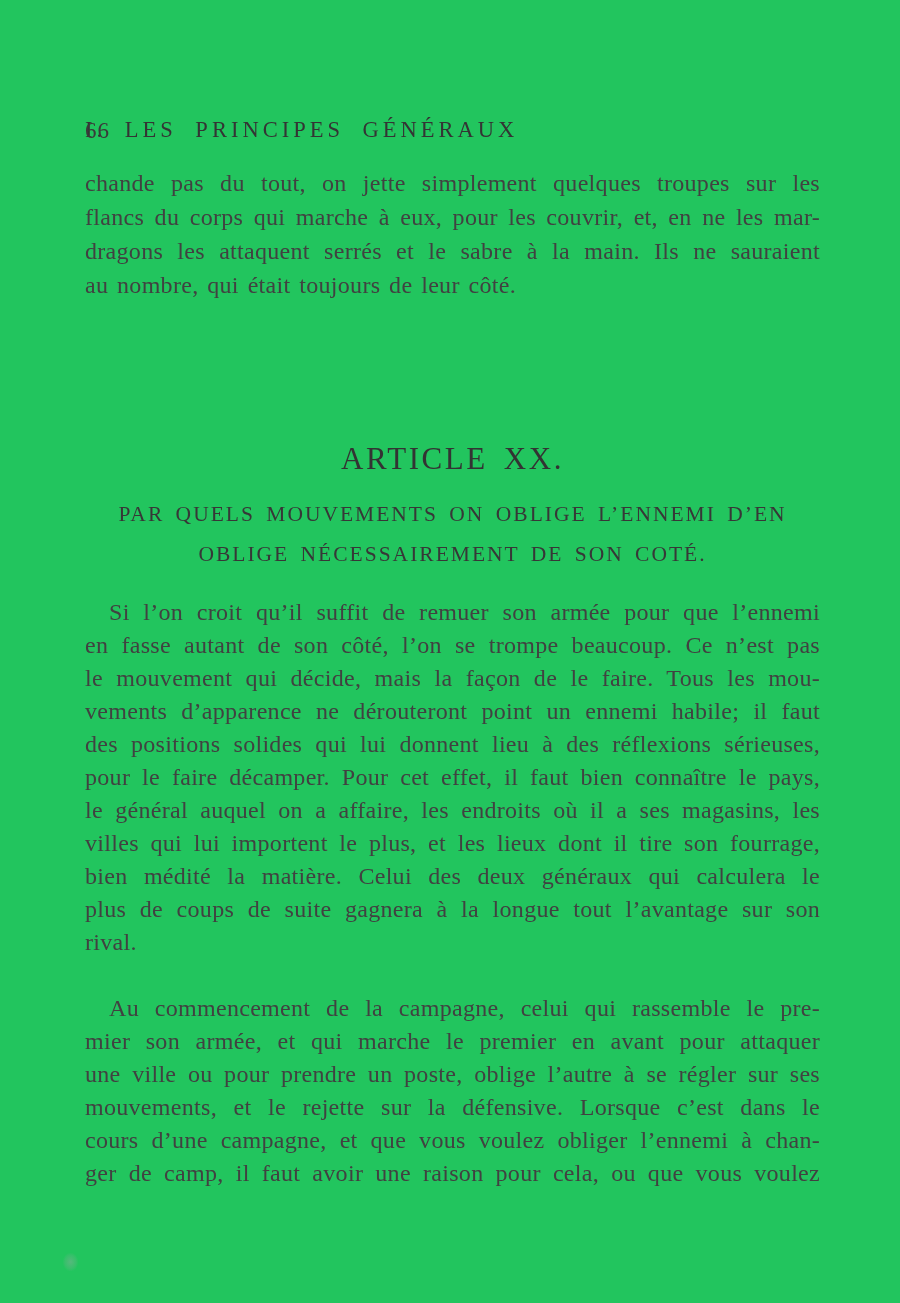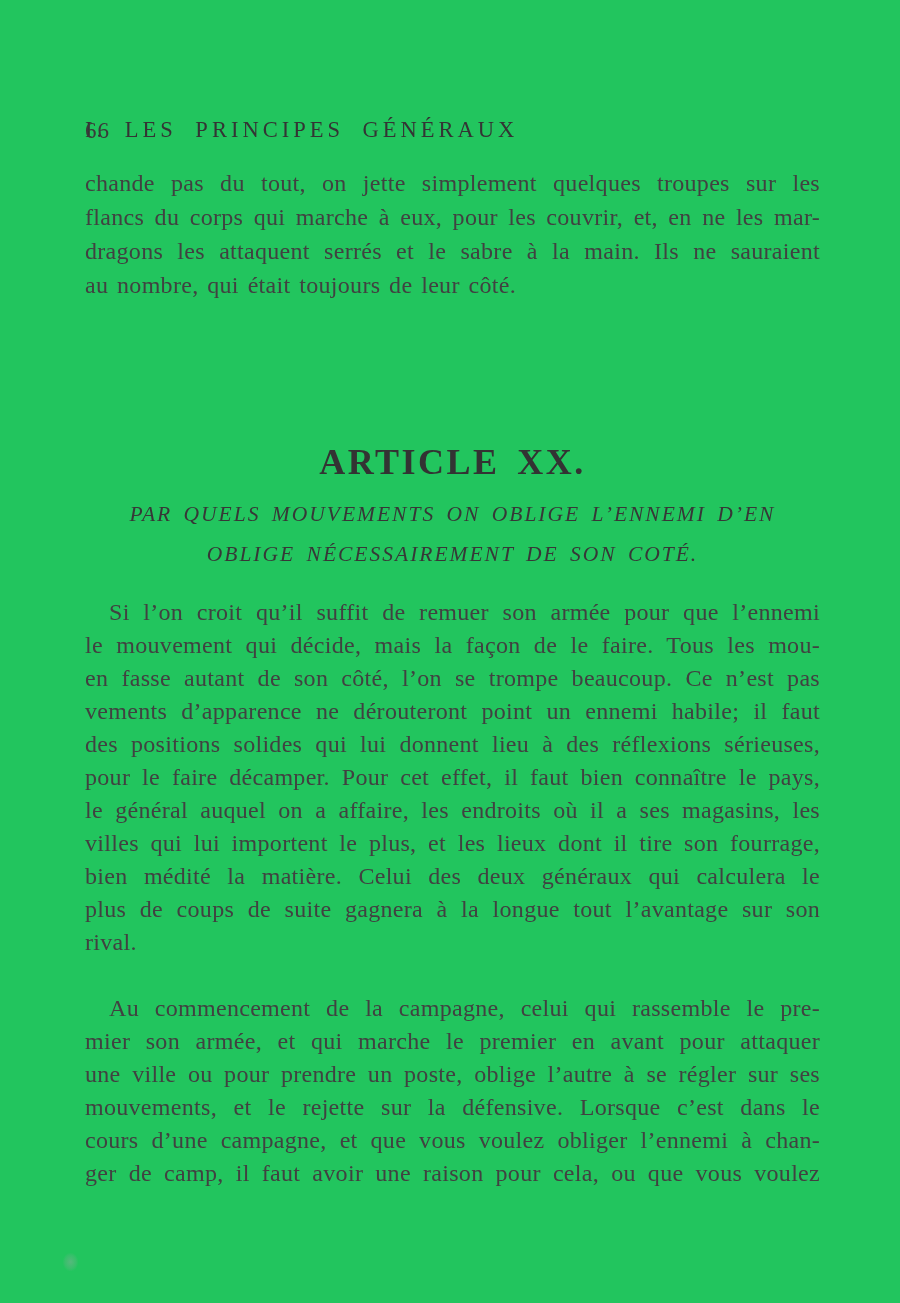--- a/index.html
+++ b/index.html
@@ -51,41 +51,40 @@
     color: #414141;
   }
   #para-continuation .line { line-height: 34px; }
   .line.indent { text-indent: 24px; }
   .line.flush { text-align-last: left; }
   .article-heading {
     position: absolute;
     top: 441px; left: 85px; right: 80px;
     margin: 0;
     text-align: center;
-    font-size: 36px;
-    font-weight: bold;
+    font-size: 31px;
+    font-weight: normal;
     letter-spacing: 2.5px;
     word-spacing: 6px;
     color: #333333;
   }
   .article-subtitle {
     position: absolute;
     top: 494px; left: 85px; right: 80px;
     margin: 0;
     text-align: center;
     font-weight: normal;
   }
   .subtitle-line {
     font-size: 21.5px;
     line-height: 40px;
     letter-spacing: 2px;
     word-spacing: 4px;
     color: #373737;
     white-space: nowrap;
-    font-style: italic;
   }
   .smudge {
     position: absolute;
     left: 63px; top: 1253px;
     width: 15px; height: 18px;
     background: radial-gradient(ellipse at center, rgba(165,165,170,0.40) 0%, rgba(165,165,170,0.15) 55%, transparent 75%);
     pointer-events: none;
   }
 </style>
 </head>
@@ -107,22 +106,22 @@
 
   <h1 class="article-heading">ARTICLE XX.</h1>
 
   <h2 class="article-subtitle" id="article-subtitle">
       <div class="subtitle-line">PAR QUELS MOUVEMENTS ON OBLIGE L’ENNEMI D’EN</div>
       <div class="subtitle-line">OBLIGE NÉCESSAIREMENT DE SON COTÉ.</div>
     </h2>
 
   <section class="text-block" id="para-1">
       <div class="line indent">Si l’on croit qu’il suffit de remuer son armée pour que l’ennemi</div>
+      <div class="line">en fasse autant de son côté, l’on se trompe beaucoup.  Ce n’est pas</div>
       <div class="line">le mouvement qui décide, mais la façon de le faire.  Tous les mou-</div>
-      <div class="line">en fasse autant de son côté, l’on se trompe beaucoup.  Ce n’est pas</div>
       <div class="line">vements d’apparence ne dérouteront point un ennemi habile; il faut</div>
       <div class="line">des positions solides qui lui donnent lieu à des réflexions sérieuses,</div>
       <div class="line">pour le faire décamper.  Pour cet effet, il faut bien connaître le pays,</div>
       <div class="line">le général auquel on a affaire, les endroits où il a ses magasins, les</div>
       <div class="line">villes qui lui importent le plus, et les lieux dont il tire son fourrage,</div>
       <div class="line">bien médité la matière.  Celui des deux généraux qui calculera le</div>
       <div class="line">plus de coups de suite gagnera à la longue tout l’avantage sur son</div>
       <div class="line flush">rival.</div>
     </section>
 

